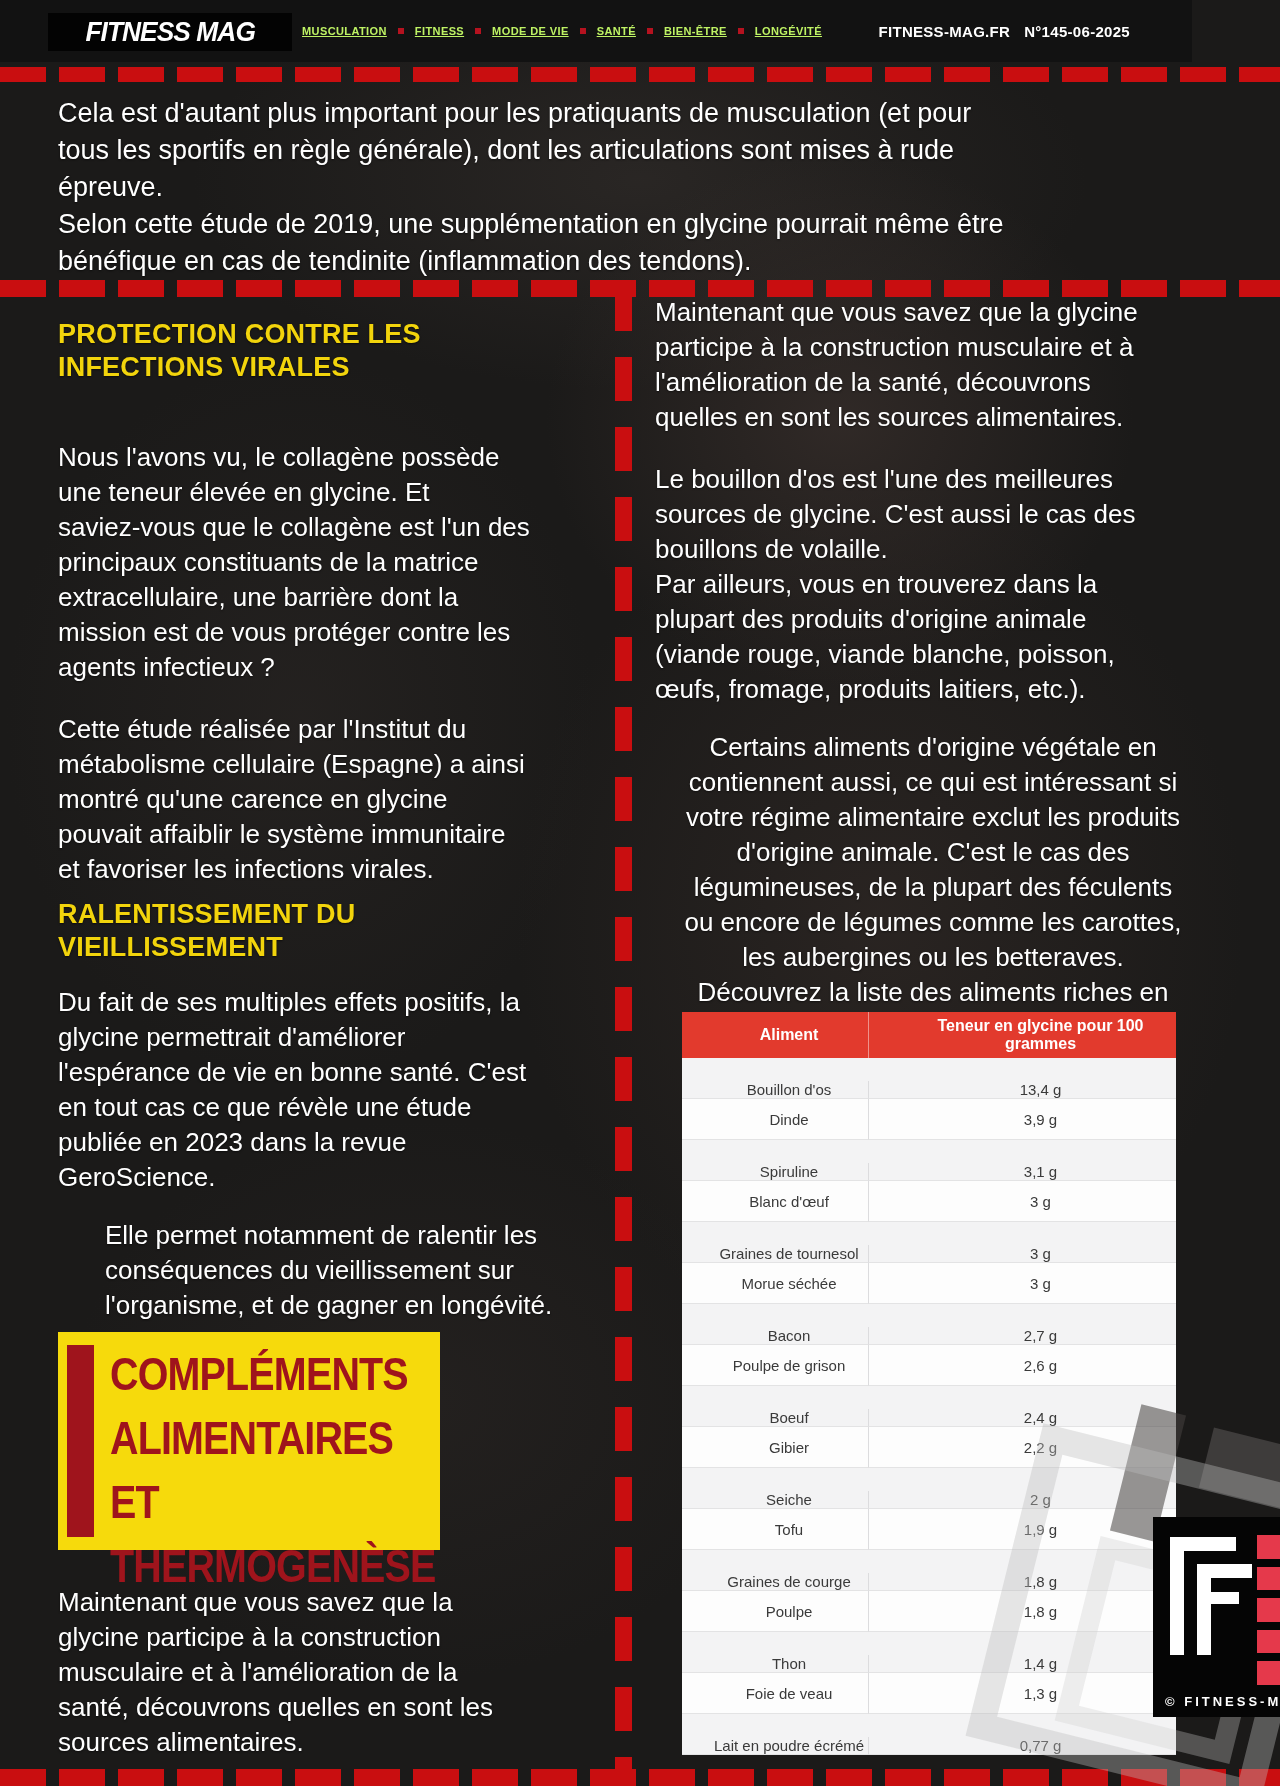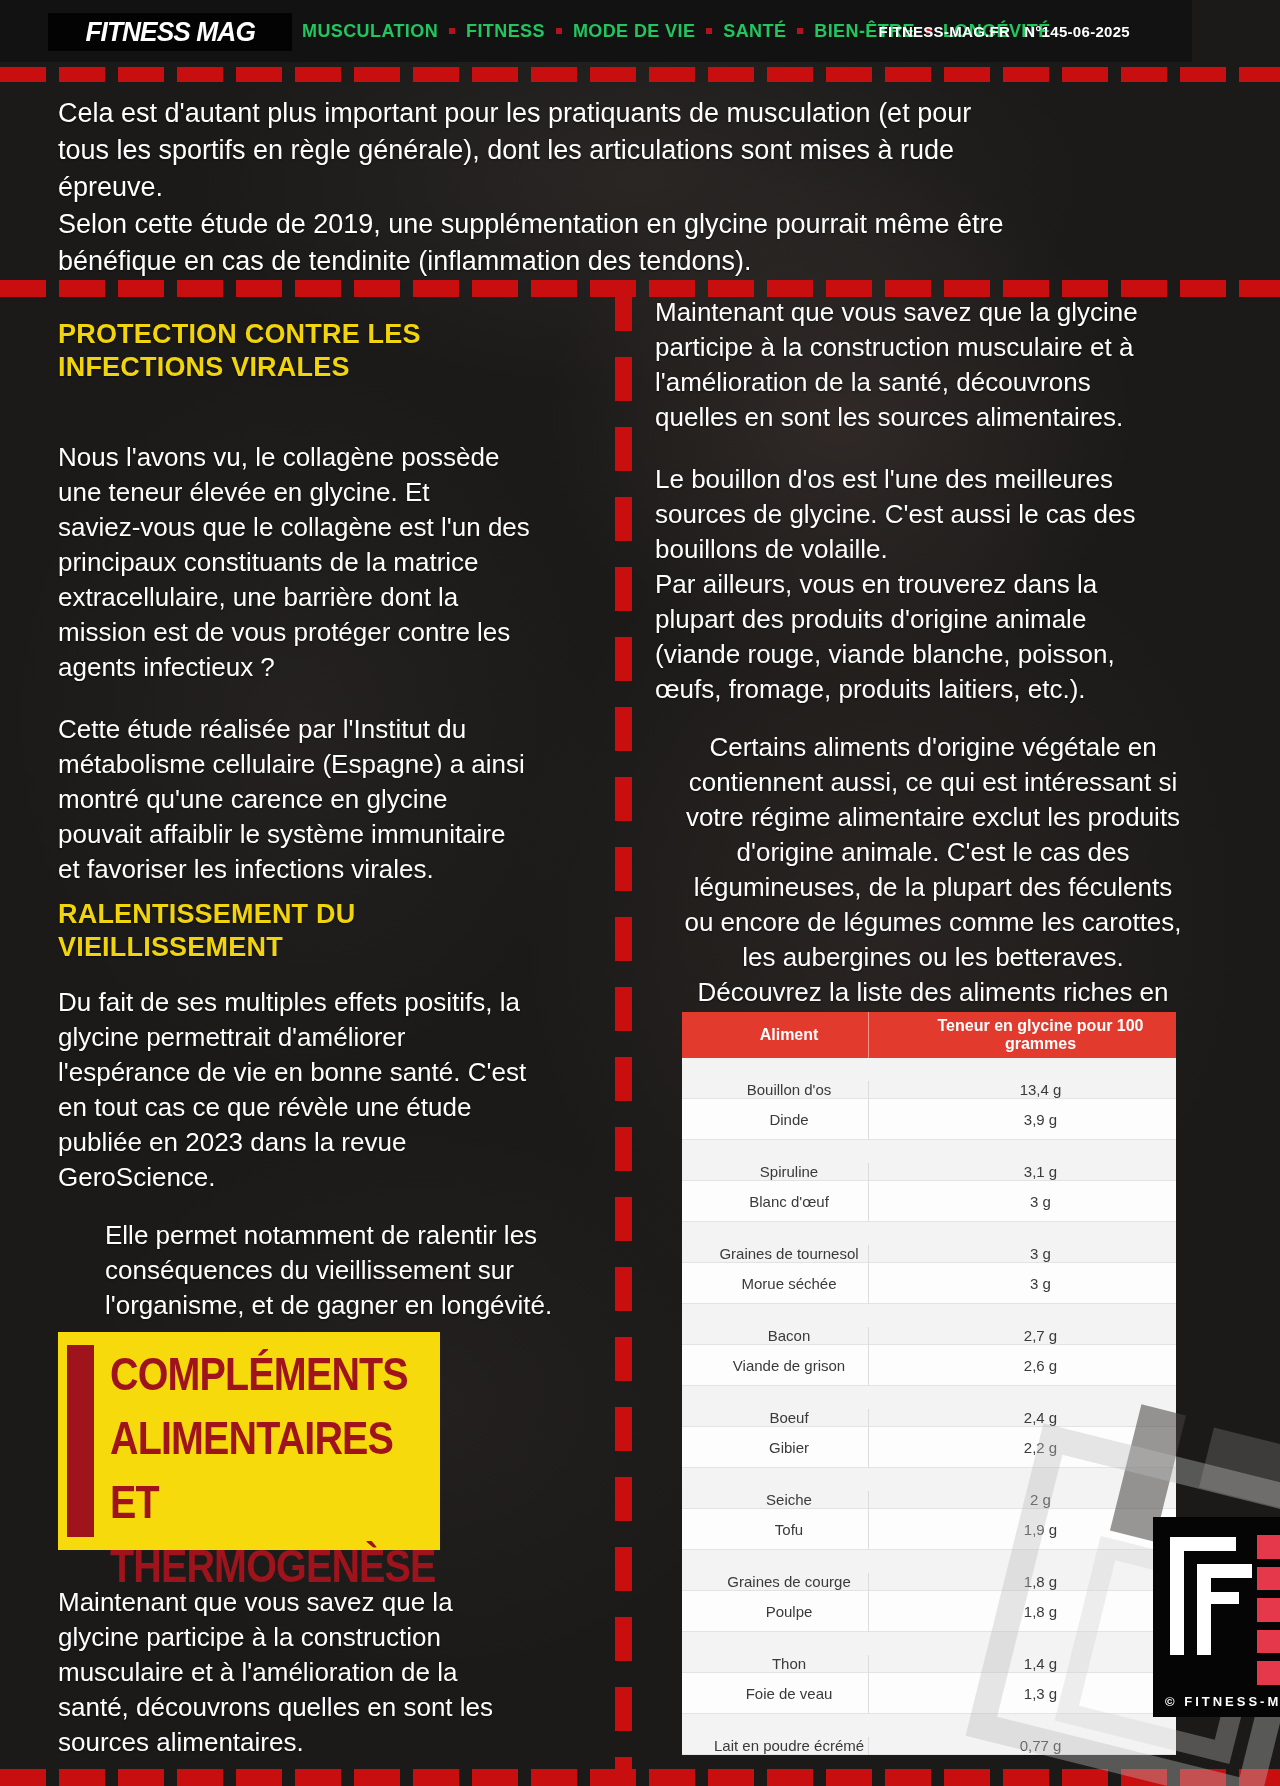--- a/index.html
+++ b/index.html
@@ -14,21 +14,21 @@
       radial-gradient(500px 400px at 420px 1400px, rgba(48,42,40,.4), transparent 70%),
       #1b1a19;
   }
   
   .topbar{position:absolute;left:0;top:0;width:1192px;height:62px;background:#121212;}
   .logo-box{position:absolute;left:48px;top:13px;width:244px;height:38px;background:#030303;
     display:flex;align-items:center;justify-content:center;}
   .logo-box span{color:#fff;font-weight:800;font-style:italic;font-size:28px;letter-spacing:-1px;
     transform:scaleX(.94);white-space:nowrap;}
   .topnav{position:absolute;left:302px;top:0;height:62px;display:flex;align-items:center;}
-  .topnav .nav-item{color:#22c55e;font-weight:700;font-size:18px;letter-spacing:.4px;white-space:nowrap;cursor:pointer;}
+  .topnav .nav-item{color:#bef264;font-weight:700;font-size:11px;letter-spacing:.4px;white-space:nowrap;cursor:pointer;text-decoration:underline;}
   .topnav .sep{display:inline-block;width:6px;height:6px;background:#b5121f;margin:0 11px;}
   .top-right{position:absolute;right:62px;top:0;height:62px;display:flex;align-items:center;gap:14px;}
   .top-right span{color:#fff;font-weight:700;font-size:15px;letter-spacing:.3px;white-space:nowrap;}
   
   .dash-h{position:absolute;left:0;width:1280px;height:17px;
     background:repeating-linear-gradient(90deg,#c90e10 0 46px,transparent 46px 59px);}
   #dash1{top:67px;height:15px;}
   #dash2{top:280px;}
   #dash3{top:1769px;}
   .dash-v{position:absolute;left:615px;top:287px;width:17px;height:1482px;
@@ -206,21 +206,21 @@
         </div>
         <div class="tbl-row even">
           <div class="c1">Morue séchée</div>
           <div class="c2">3 g</div>
         </div>
         <div class="tbl-row odd">
           <div class="c1">Bacon</div>
           <div class="c2">2,7 g</div>
         </div>
         <div class="tbl-row even">
-          <div class="c1">Viande de grison</div>
+          <div class="c1">Poulpe de grison</div>
           <div class="c2">2,6 g</div>
         </div>
         <div class="tbl-row odd">
           <div class="c1">Boeuf</div>
           <div class="c2">2,4 g</div>
         </div>
         <div class="tbl-row even">
           <div class="c1">Gibier</div>
           <div class="c2">2,2 g</div>
         </div>

